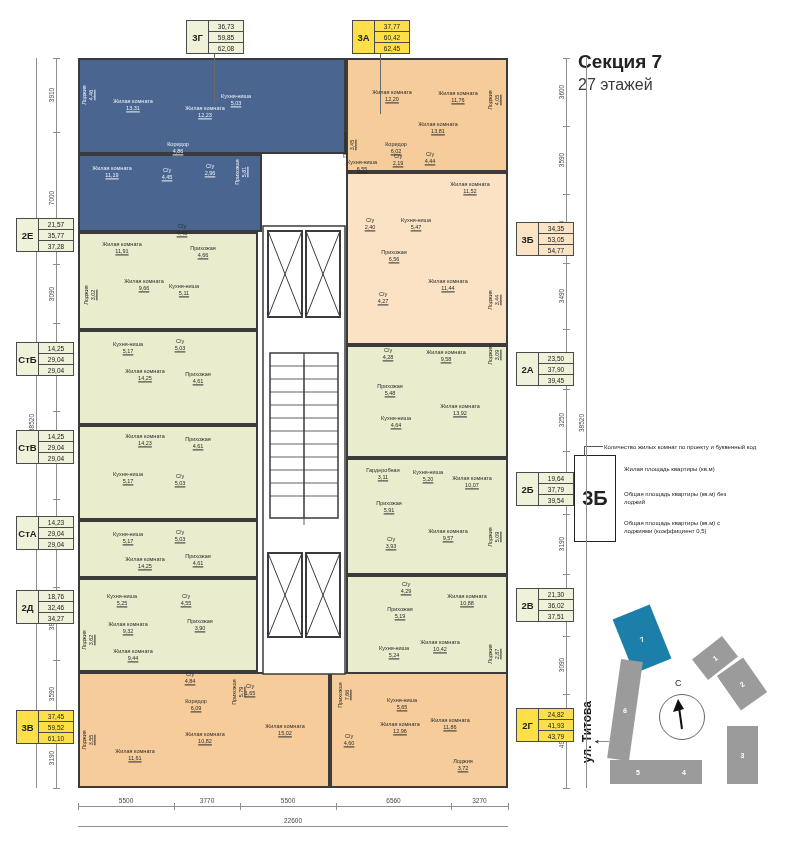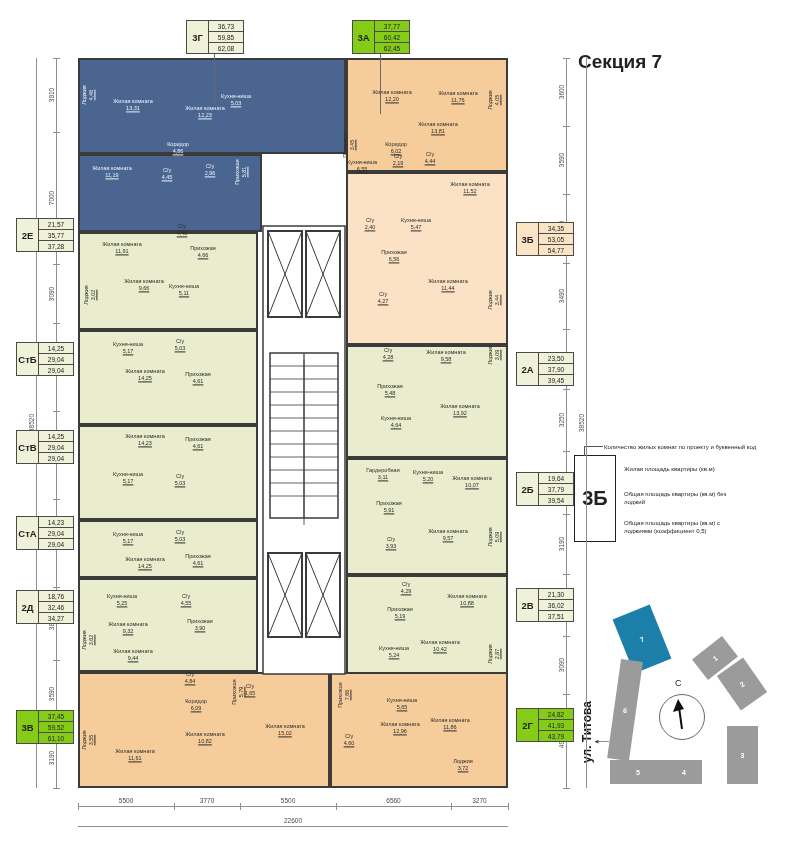--- a/index.html
+++ b/index.html
@@ -17,21 +17,21 @@
   .room{position:absolute;z-index:3;display:flex;flex-direction:column;align-items:center;
         font-size:5.5px;line-height:1.2;color:#2d2d2d;white-space:nowrap;
         transform:translate(-50%,-50%);text-align:center}
   .room.v{transform:translate(-50%,-50%) rotate(-90deg)}
   .room.lt{color:#eef2f9}
   .rarea{text-decoration:underline}
 
   
   .aptlabel{position:absolute;z-index:6;display:flex;width:58px;height:34px;
         background:#eff1d8;border:1px solid #4a4a4a;box-sizing:border-box}
-  .aptlabel.orange{background:#84cc16}
+  .aptlabel.orange{background:#fde047}
   .aptlabel.peach{background:#fbe3c6}
   .aptlabel .code{width:21px;display:flex;align-items:center;justify-content:center;
         font-size:9.5px;font-weight:700;border-right:1px solid #4a4a4a}
   .aptlabel .vals{flex:1;display:flex;flex-direction:column}
   .aptlabel .vals div{flex:1;display:flex;align-items:center;justify-content:center;
         font-size:6.5px;border-bottom:1px solid #4a4a4a}
   .aptlabel .vals div:last-child{border-bottom:none}
 
   
   .dim{position:absolute;z-index:2;font-size:6.5px;color:#4a4a4a;
@@ -649,20 +649,21 @@
       <div class="dline" style="left: 36px; top: 58px; width: 1px; height: 730px;"></div>
       <div class="dim v" style="left: 31px; top: 423px;">38520</div>
       <div class="dline" style="left: 586px; top: 58px; width: 1px; height: 730px;"></div>
       <div class="dim v" style="left: 581px; top: 423px;">38520</div>
       <div class="dline" style="left: 78px; top: 826px; width: 430px; height: 1px;"></div>
       <div class="dim" style="left: 293px; top: 820px;">22600</div>
     </div>
 
   <div class="titleblock">
     <div class="t2">Секция 7</div>
+    <div class="t3">27 этажей</div>
   </div>
 
   <div class="legend">
     <div class="legbracket"></div>
     <div class="legnote">Количество жилых комнат по проекту и буквенный код</div>
     <div class="legrow">
       <div class="legbox">
         <div class="legcode">3Б</div>
       </div>
       <div class="legdescs">

